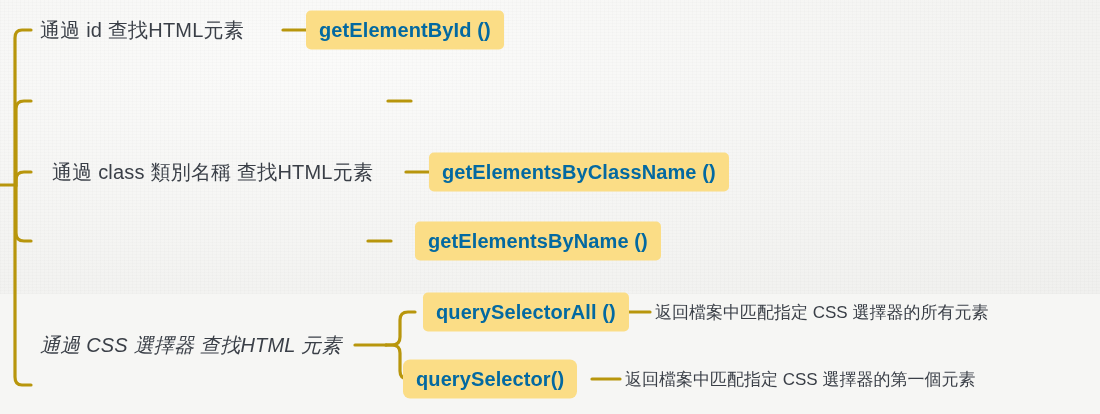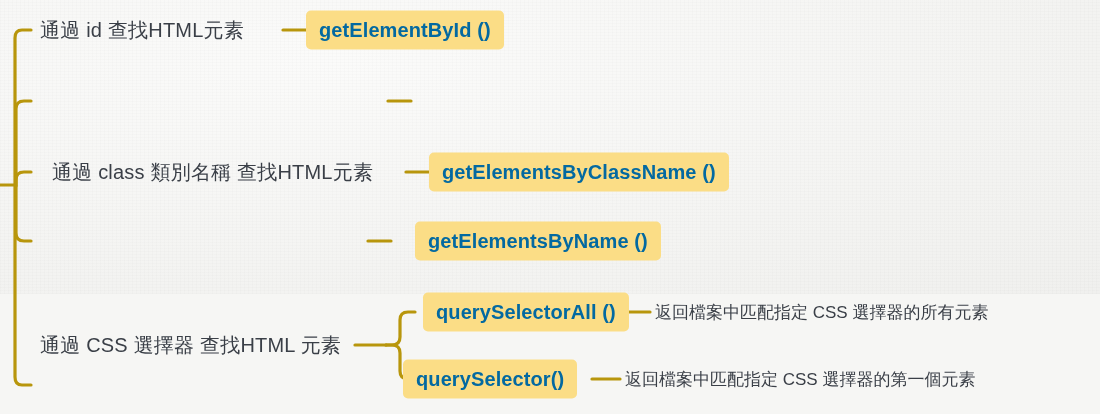--- a/index.html
+++ b/index.html
@@ -113,21 +113,21 @@
 
   <div class="node-label" style="left:40px; top:30px;">通過 id 查找HTML元素</div>
   <div class="chip" style="left:306px; top:30px;">getElementById ()</div>
 
 
   <div class="node-label" style="left:36px; top:172px;margin-left:16px;">通過 class 類別名稱 查找HTML元素</div>
   <div class="chip" style="left:429px; top:172px;">getElementsByClassName ()</div>
 
   <div class="chip" style="left:391px; top:241px;margin-left:24px;">getElementsByName ()</div>
 
-  <div class="node-label" style="left:40px; top:345px;">通過 CSS 選擇器 查找HTML 元素</div>
+  <div class="node-label" style="left:40px; top:345px;font-style:italic;">通過 CSS 選擇器 查找HTML 元素</div>
 
   <div class="chip" style="left:403px; top:312px;margin-left:20px;">querySelectorAll ()</div>
   <div class="desc" style="left:655px; top:312px;">返回檔案中匹配指定 CSS 選擇器的所有元素</div>
 
-  <div class="chip" style="left:403px; top:379px;">querySelector()</div>
+  <div class="chip" style="left:403px; top:379px;border-radius:7px;">querySelector()</div>
   <div class="desc" style="left:625px; top:379px;">返回檔案中匹配指定 CSS 選擇器的第一個元素</div>
 
 </div>
 
 </body></html>

